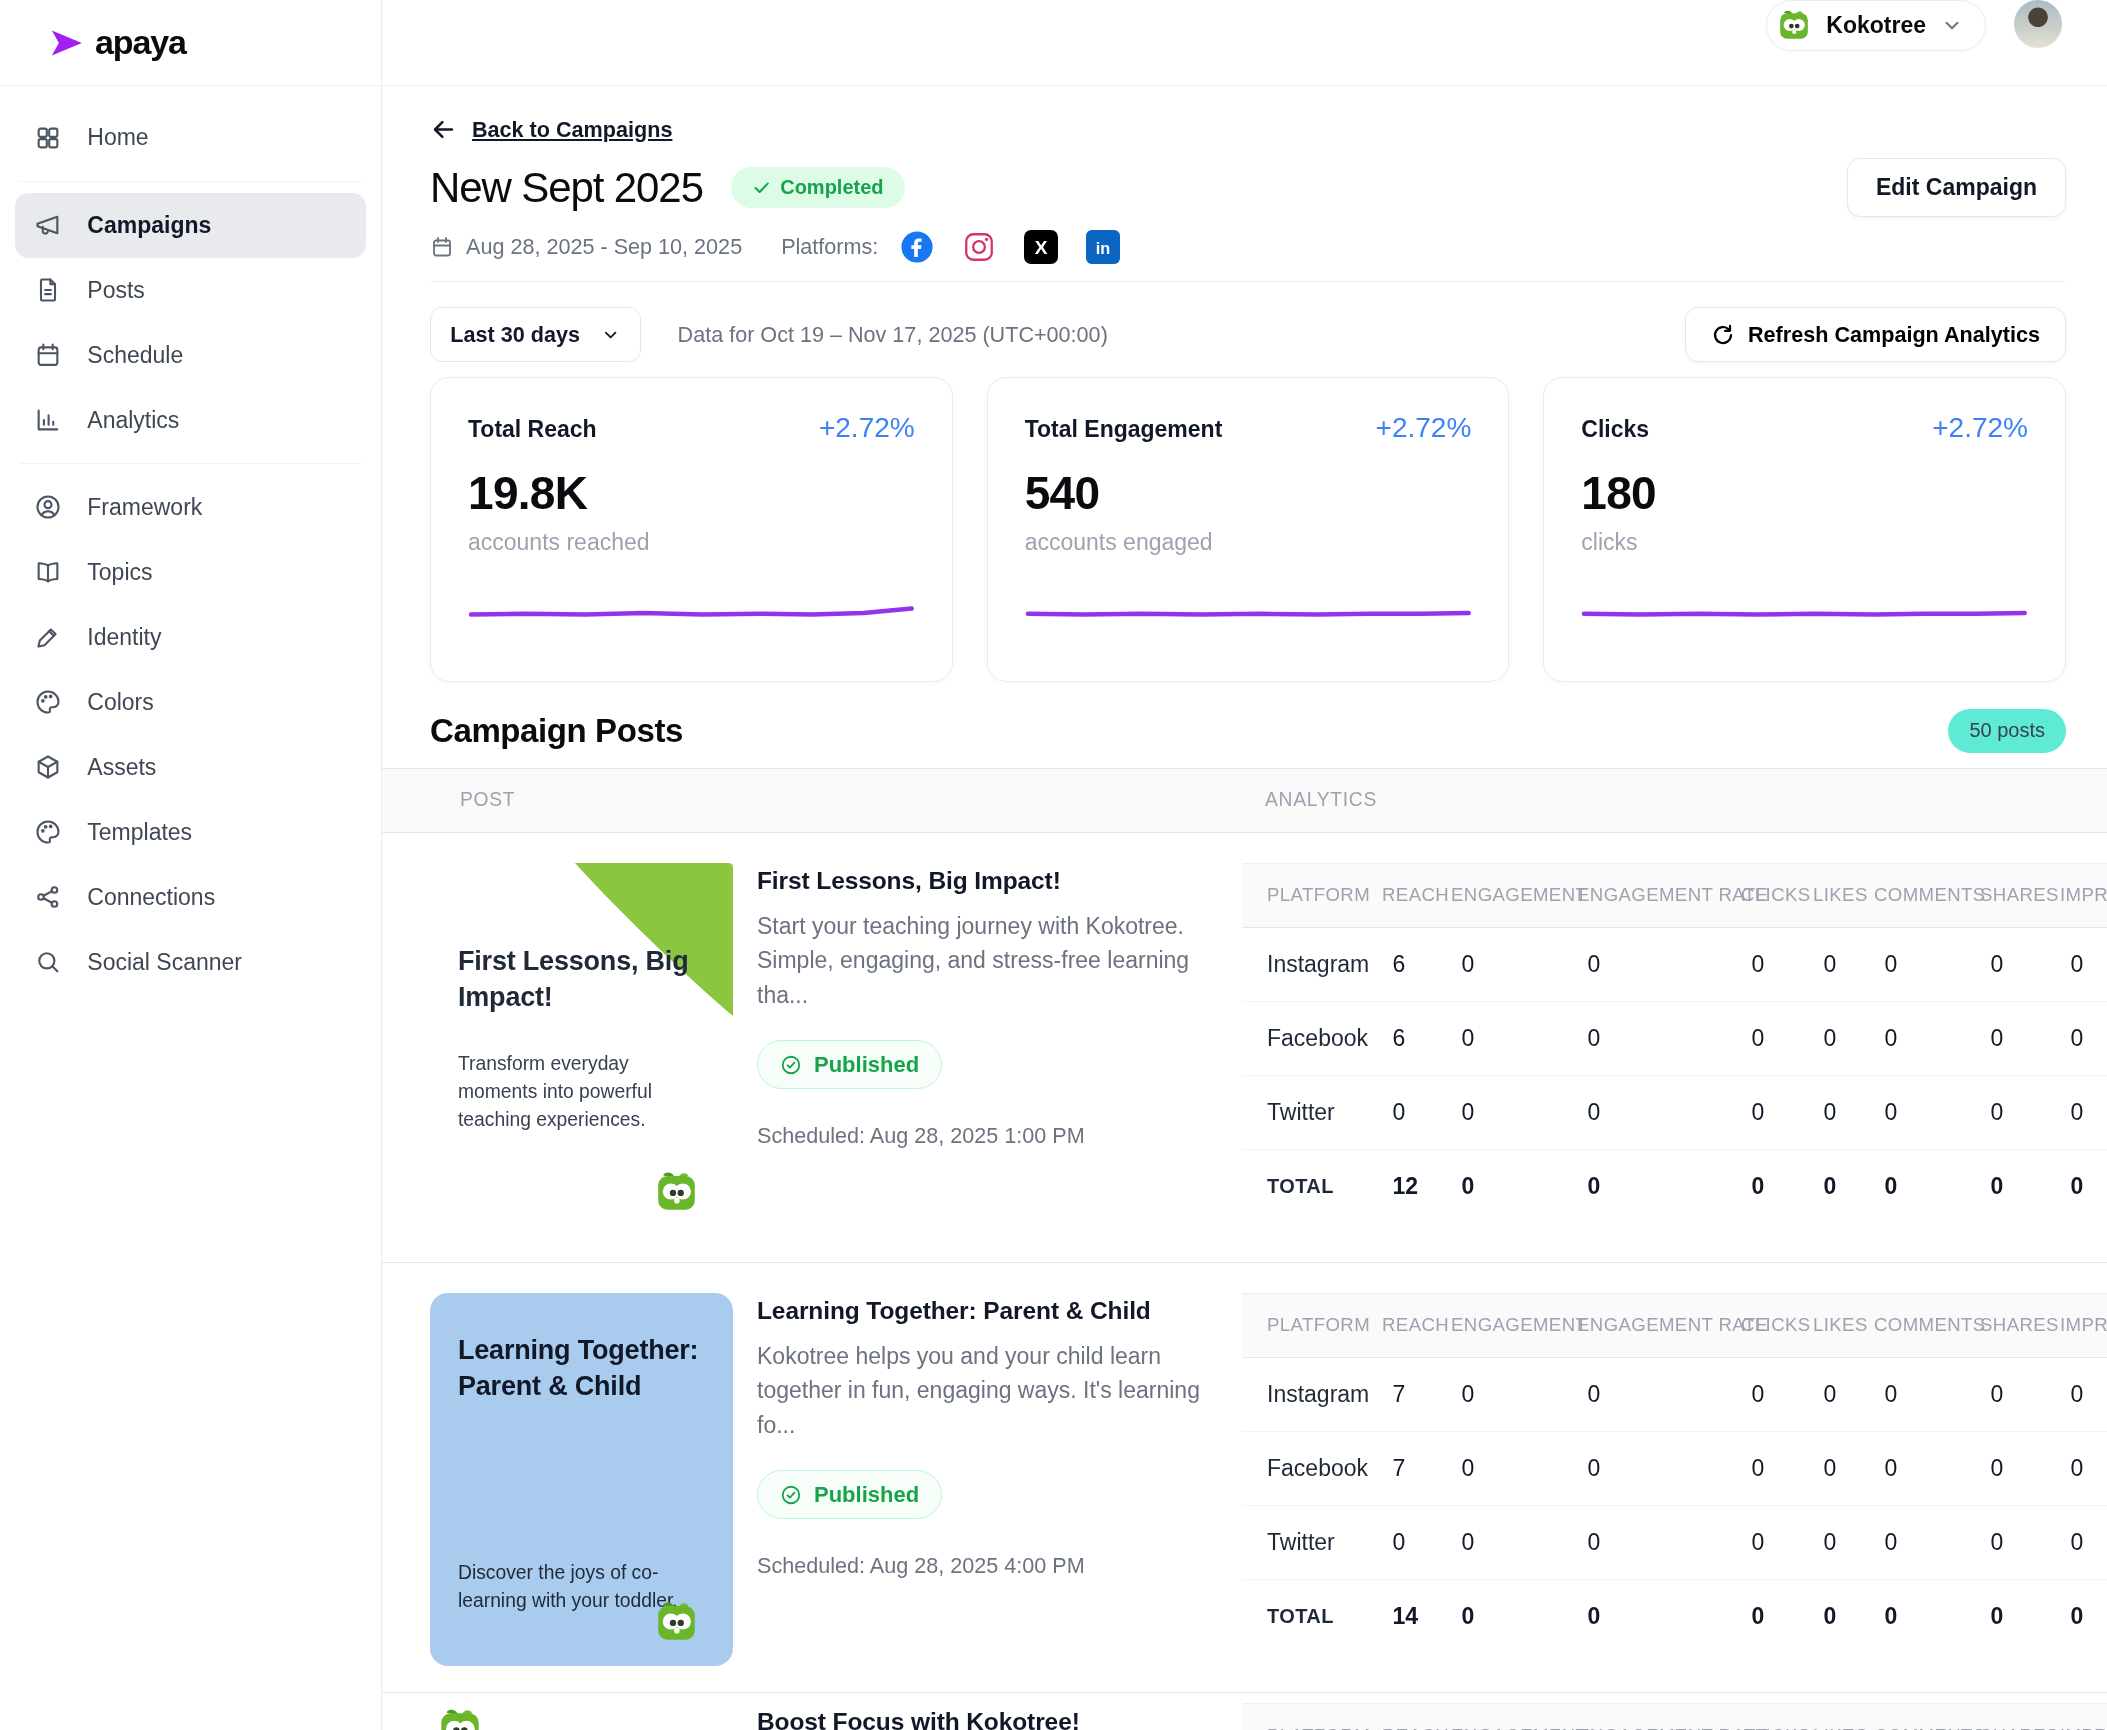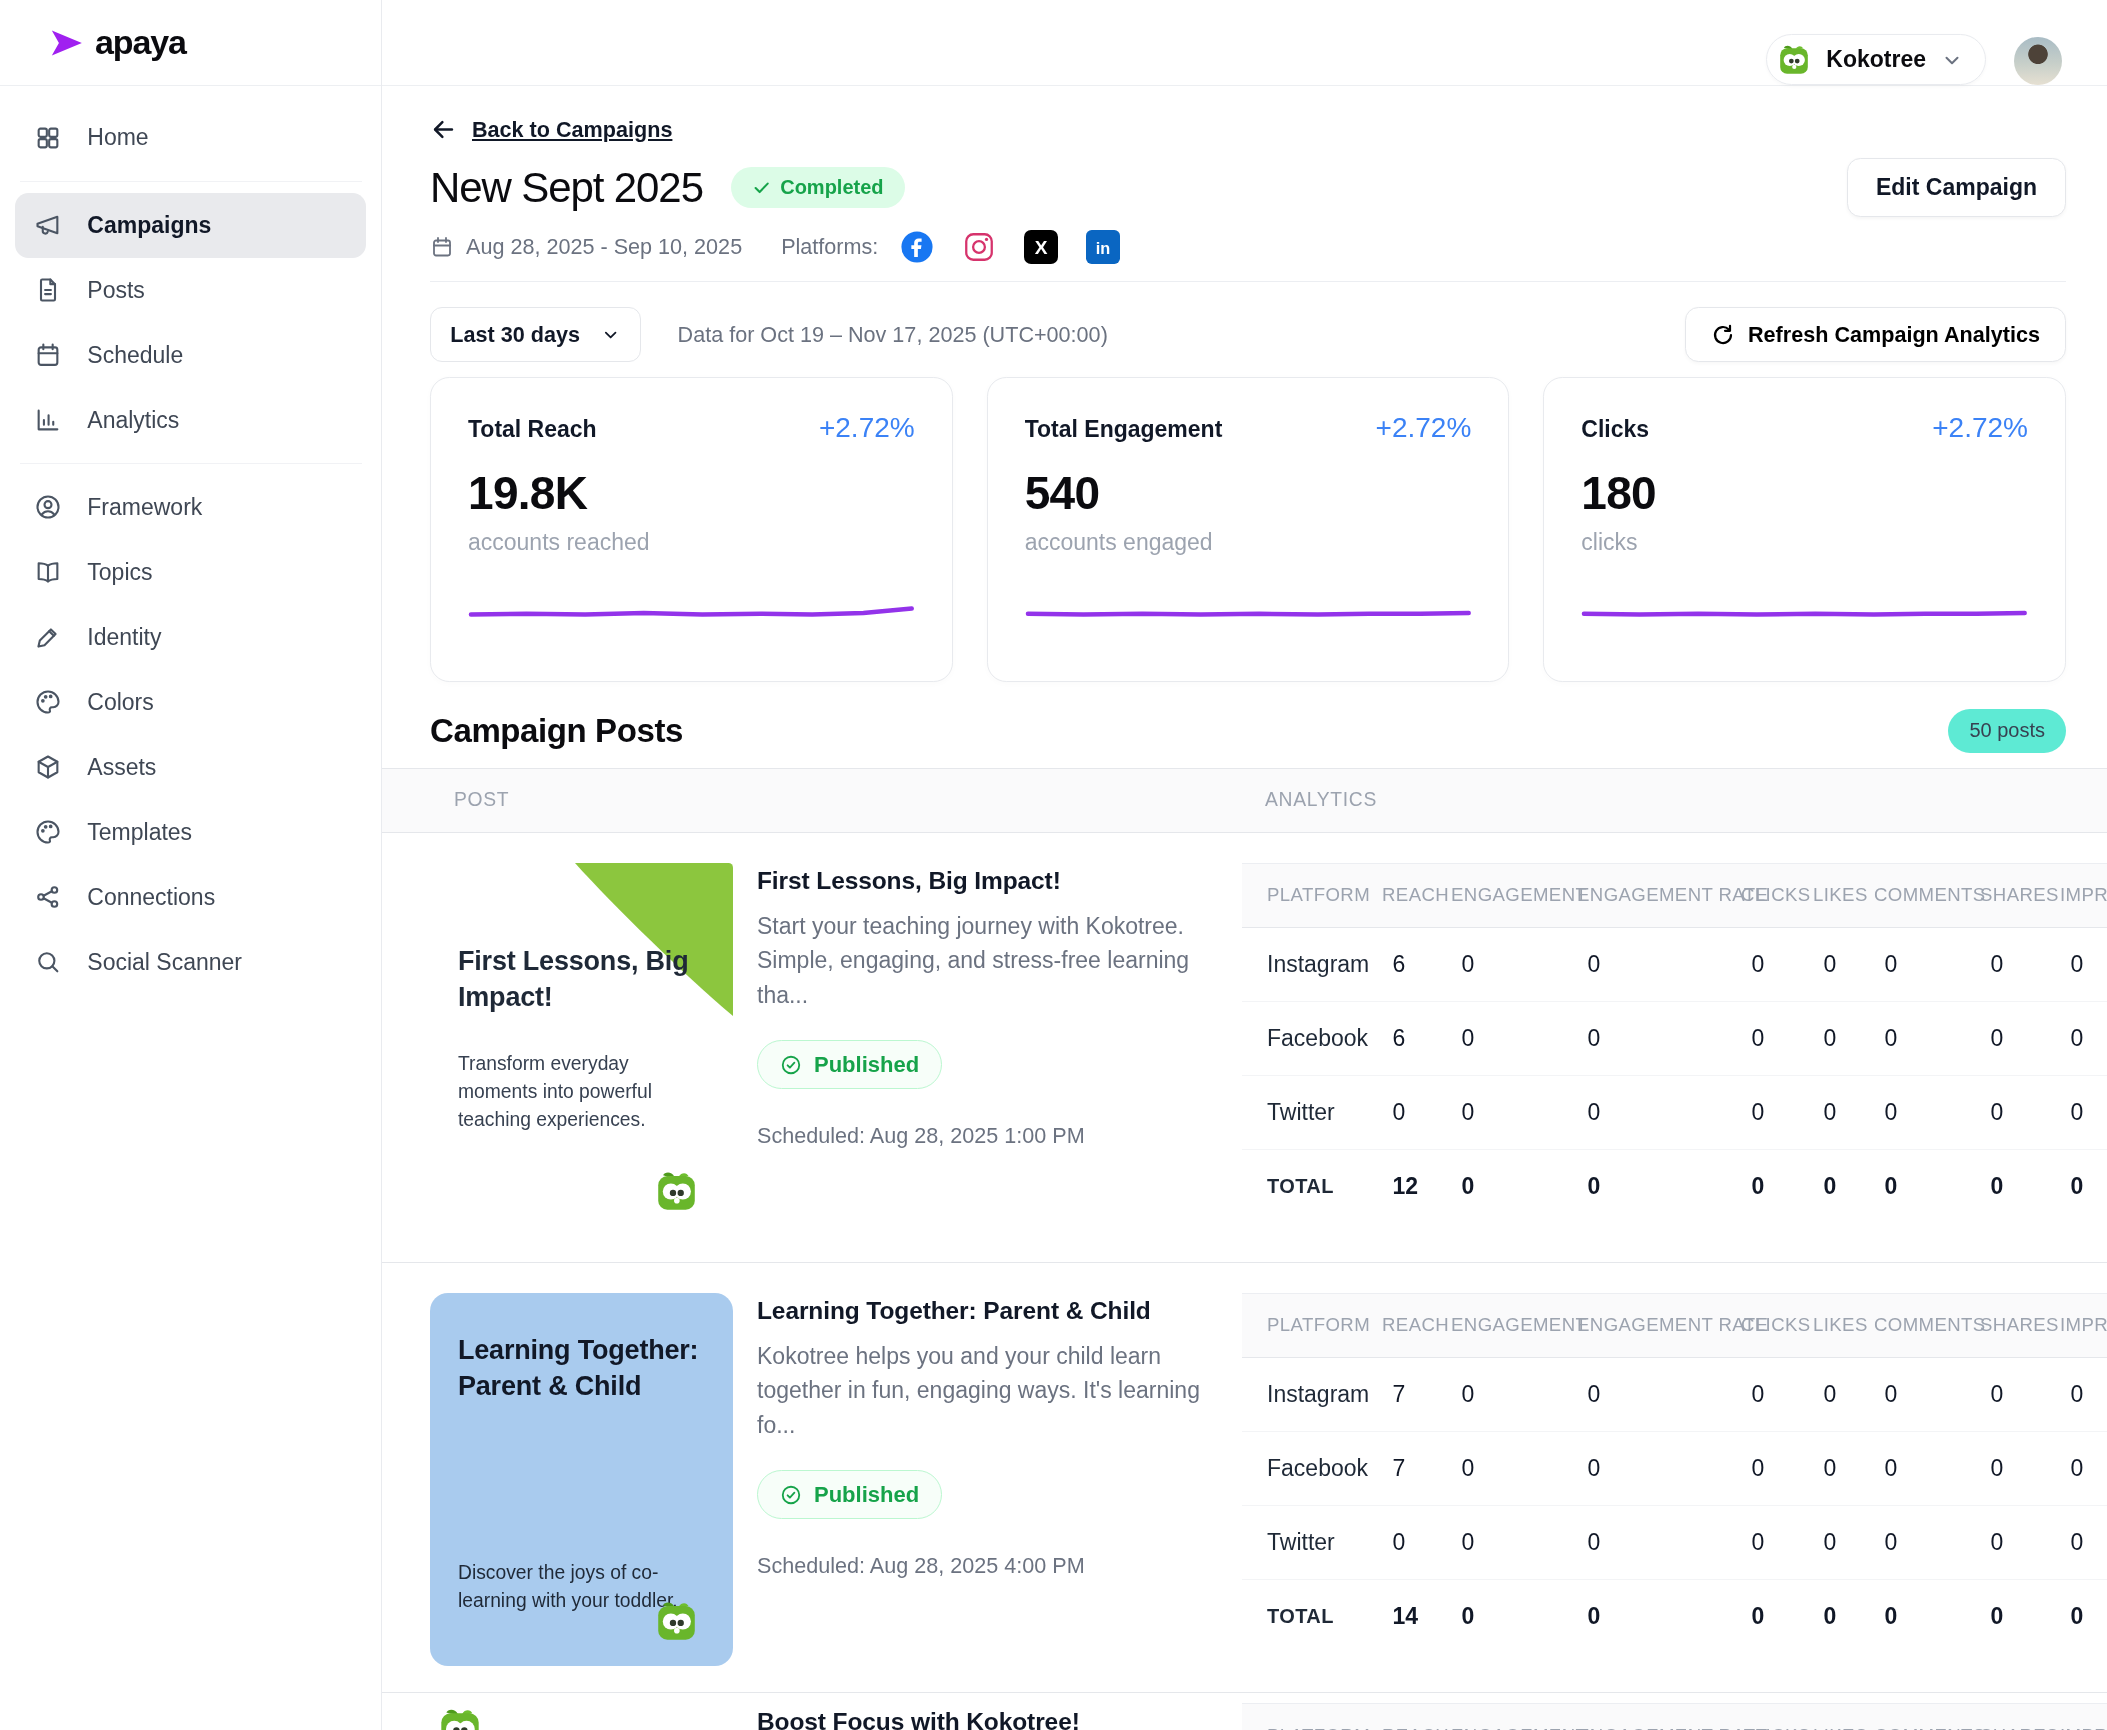--- a/index.html
+++ b/index.html
@@ -17,21 +17,21 @@
   .nav { padding:19.3px 15px 0; }
   .nav-item { display:flex; align-items:center; height:65px; padding:0 19.3px;
     border-radius:13.4px; color:#3F4754; font-size:23px; font-weight:500; cursor:pointer; }
   .nav-item .nicon { width:28px; height:28px; margin-right:25px; color:#4B5563; flex-shrink:0; }
   .nav-item .nicon svg { width:100%; height:100%; }
   .nav-item.active { background:#E9EAED; color:#111827; font-weight:700; }
   .nav-divider { height:1.5px; background:#F1F2F5; margin:10.4px 4.5px; }
 
   
   .main { margin-left:382px; }
-  .topbar { height:86px; border-bottom:1.5px solid #EDEFF2; display:flex; align-items:flex-end;
+  .topbar { height:86px; border-bottom:1.5px solid #EDEFF2; display:flex; align-items:flex-start;
     justify-content:flex-end; padding-right:46px; gap:28px; }
   .workspace-pill { display:flex; align-items:center; gap:15px; border:1.5px solid #E9EBEF;
     border-radius:743px; padding:7.4px 22px 7.4px 10.4px; box-shadow:0 1.5px 3.7px rgba(0,0,0,.03); cursor:pointer; }
   .klogo { width:34px; height:34px; display:flex; }
   .klogo svg { width:100%; height:100%; }
   .workspace-name { font-size:23px; font-weight:600; color:#0B0B0F; }
   .chev { width:22px; height:22px; color:#6B7280; display:flex; }
   .chev svg { width:100%; height:100%; }
   .avatar { width:48px; height:48px; border-radius:50%; cursor:pointer;
     background: radial-gradient(circle at 50% 36%, #4d4238 0 24%, rgba(0,0,0,0) 26%),
@@ -89,21 +89,21 @@
 
   .posts-header { margin-top:27px; display:flex; align-items:center; padding:0 42px 0 48px; }
   .posts-title { font-size:33px; font-weight:800; letter-spacing:-0.4px; color:#0B0B0F; }
   .posts-count { margin-left:auto; background:#5eead4; border-radius:743px;
     padding:10.4px 21px; font-size:20px; color:#374151; font-weight:500;text-align:right; }
 
   .table-head-band { margin-top:15px; height:65px; background:#FAFAFB;
     border-top:1.5px solid #E5E7EB; border-bottom:1.5px solid #E5E7EB; position:relative; }
   .table-head-band span { position:absolute; top:50%; transform:translateY(-50%);
     font-size:19.3px; color:#9CA3AF; font-weight:500; letter-spacing:0.7px; }
-  .thb-post { left:72px; }
+  .thb-post { left:78px; }
   .thb-analytics { left:883px; }
 
   
   .post-row { display:flex; align-items:flex-start; height:430px;
     padding:30px 0 0 48px; border-bottom:1.5px solid #E5E7EB; }
   .post-row.p3 { padding-top:10.4px; border-bottom:none; height:auto; }
 
   .thumb { width:303px; height:373px; flex-shrink:0; position:relative; overflow:hidden; border-radius:4.5px; }
   .thumb.wedge { background:#fff; }
   .thumb.wedge .wedge-shape { position:absolute; top:0; right:0; width:158px; height:153px; }

